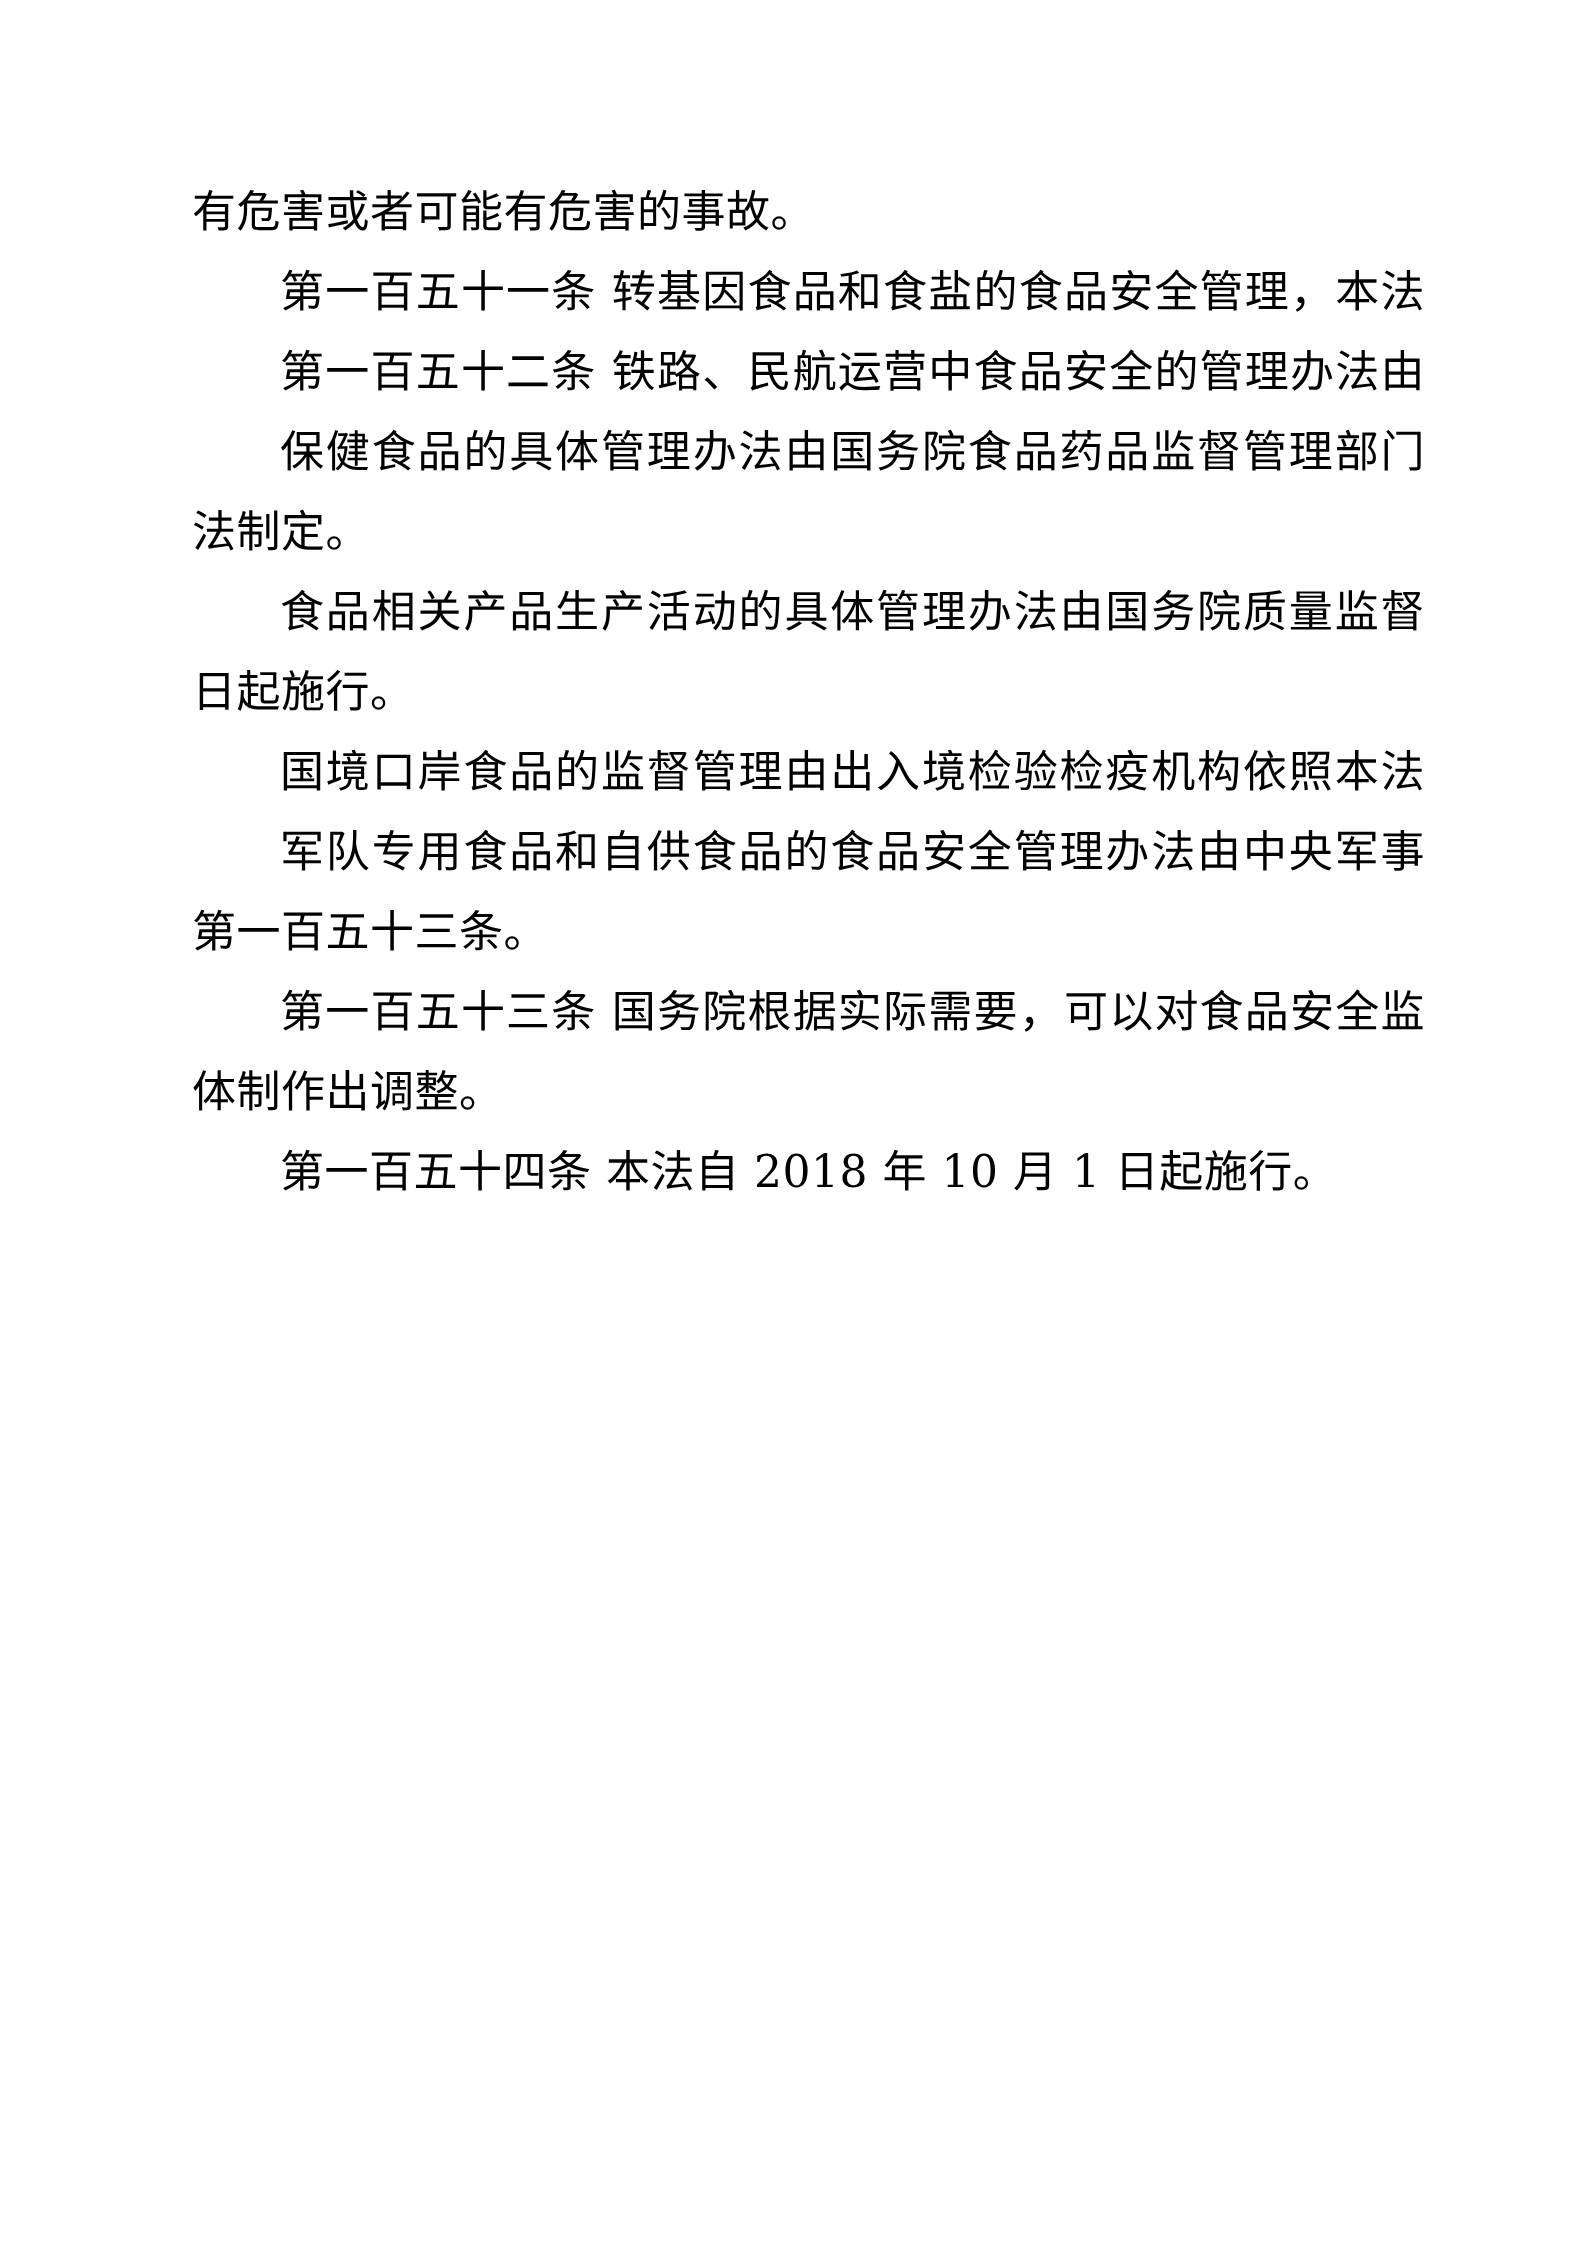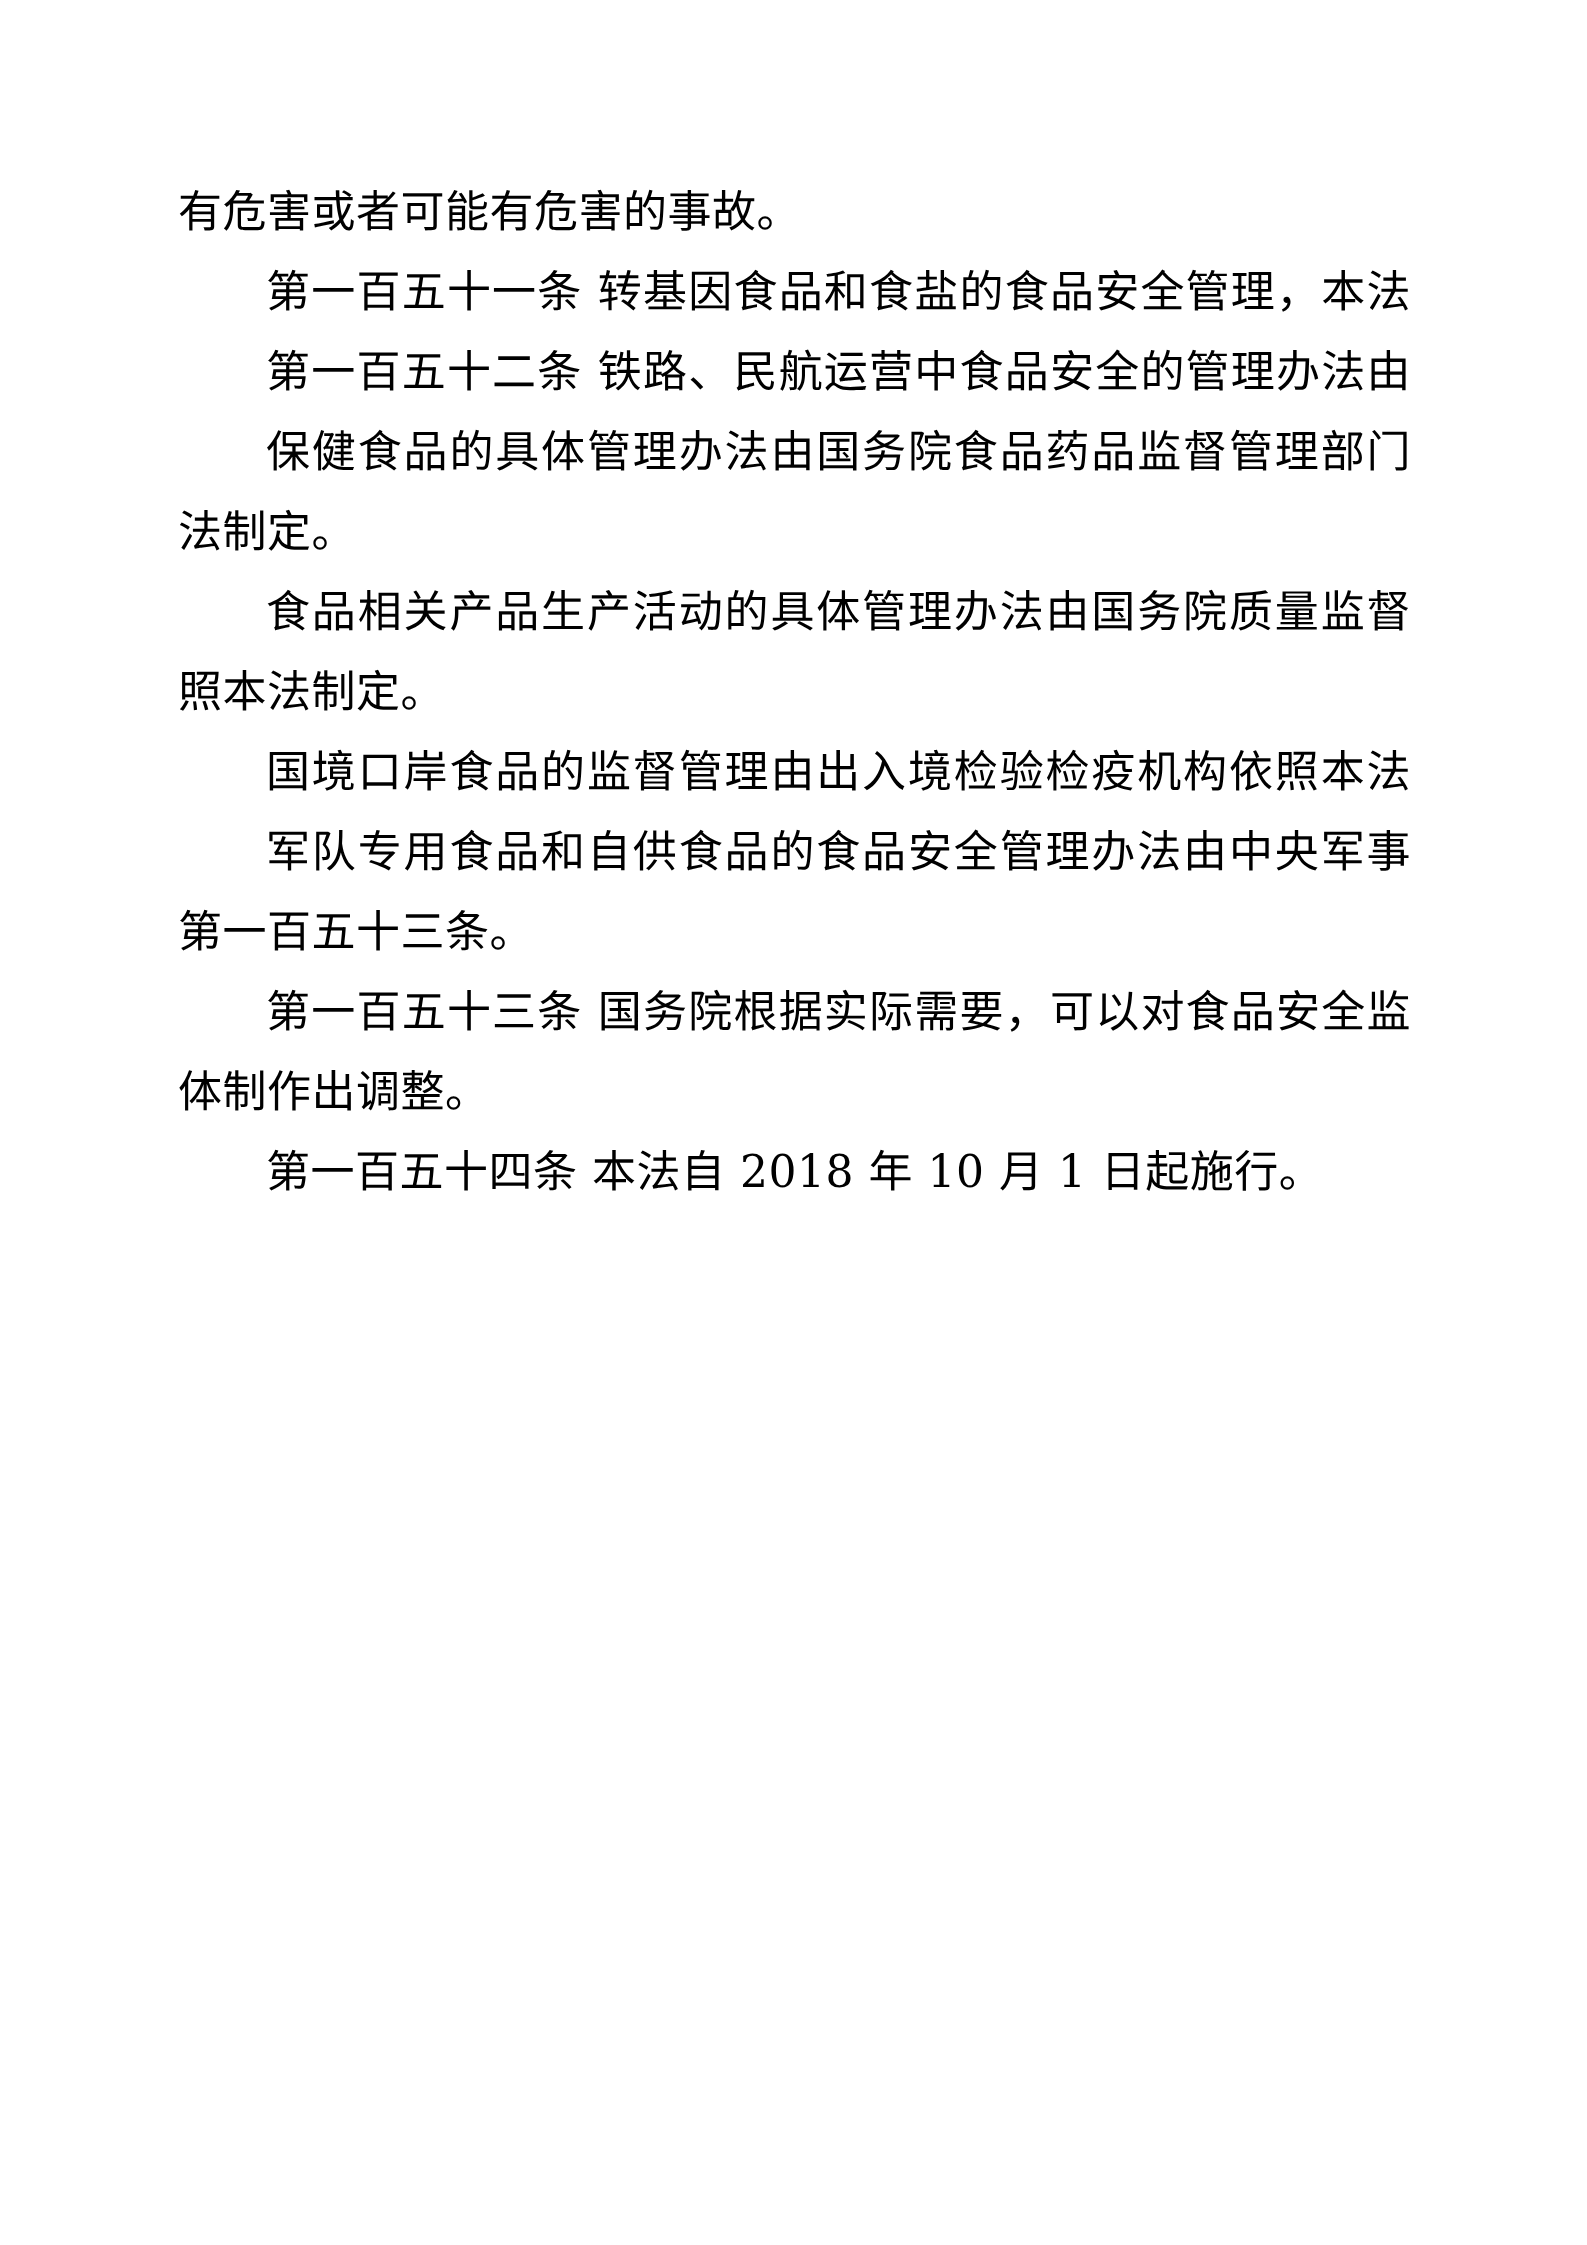--- a/index.html
+++ b/index.html
@@ -10,21 +10,21 @@
   .page {
     position: relative;
     width: 1587px;
     height: 2245px;
     background: var(--page-bg, #ffffff);
     overflow: hidden;
     font-family: "DejaVu Serif", "Liberation Serif", serif;
   }
   .text-block {
     position: absolute;
-    left: 178px;
+    left: 192px;
     top: 172px;
     width: 1233px;
   }
   .text-line {
     font-size: 44px;
     line-height: 80px;
     height: 80px;
     overflow: hidden;
     color: var(--text-color, #000000);
     text-align: justify;
@@ -49,21 +49,21 @@
 <body>
 
 <div class="page">
   <div class="text-block">
       <div class="text-line final">有危害或者可能有危害的事故。</div>
       <div class="text-line full indent">第一百五十一条 转基因食品和食盐的食品安全管理，本法未作规</div>
       <div class="text-line full indent">第一百五十二条 铁路、民航运营中食品安全的管理办法由国务院</div>
       <div class="text-line full indent">保健食品的具体管理办法由国务院食品药品监督管理部门依照本</div>
       <div class="text-line final">法制定。</div>
       <div class="text-line full indent">食品相关产品生产活动的具体管理办法由国务院质量监督部门依</div>
-      <div class="text-line final">照本法制定。</div>
+      <div class="text-line final">日起施行。</div>
       <div class="text-line full indent">国境口岸食品的监督管理由出入境检验检疫机构依照本法以及有</div>
       <div class="text-line full indent">军队专用食品和自供食品的食品安全管理办法由中央军事委员会</div>
       <div class="text-line final">第一百五十三条。</div>
       <div class="text-line full indent">第一百五十三条 国务院根据实际需要，可以对食品安全监督管理</div>
       <div class="text-line final">体制作出调整。</div>
       <div class="text-line final indent">第一百五十四条 本法自 2018 年 10 月 1 日起施行。</div>
     </div>
 </div>
 
 </body></html>

